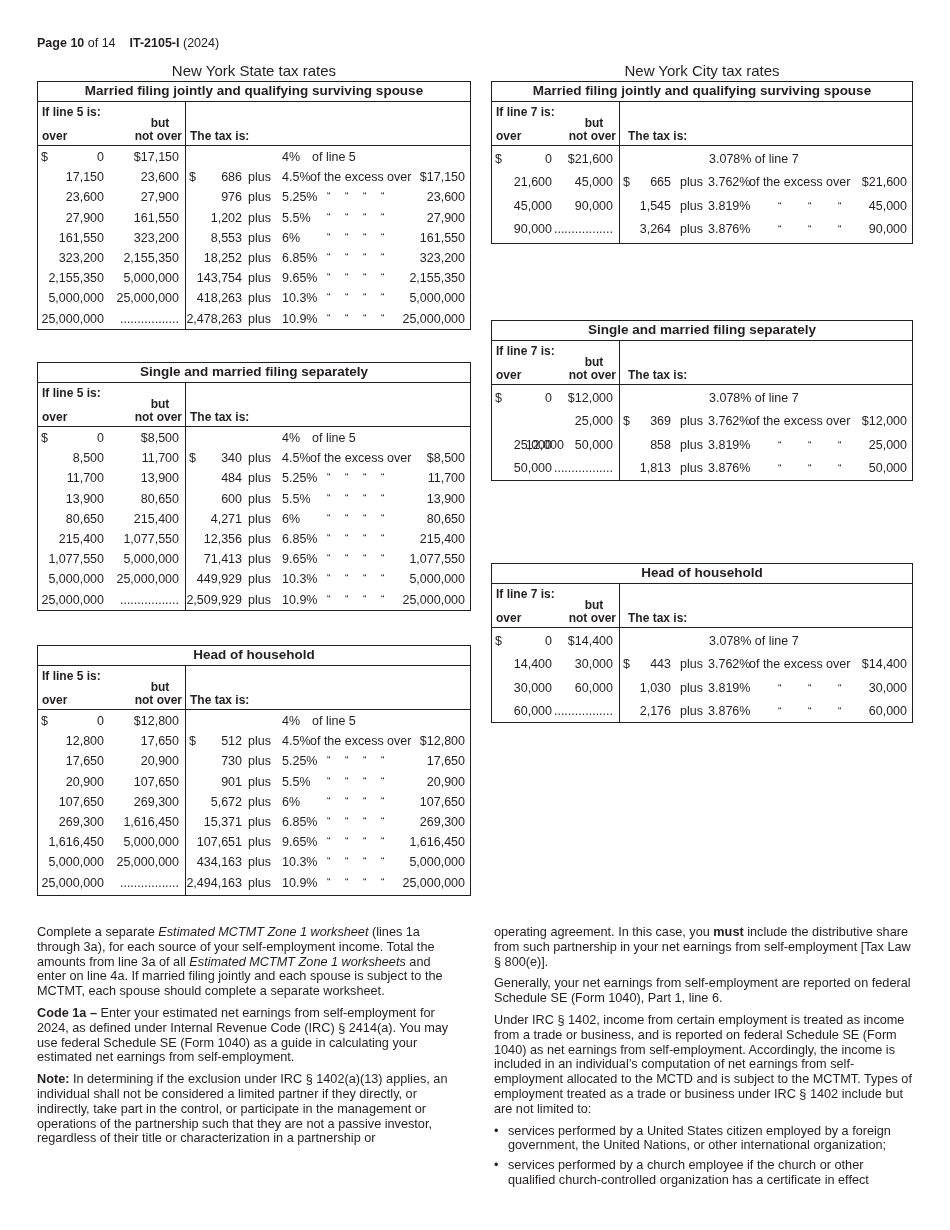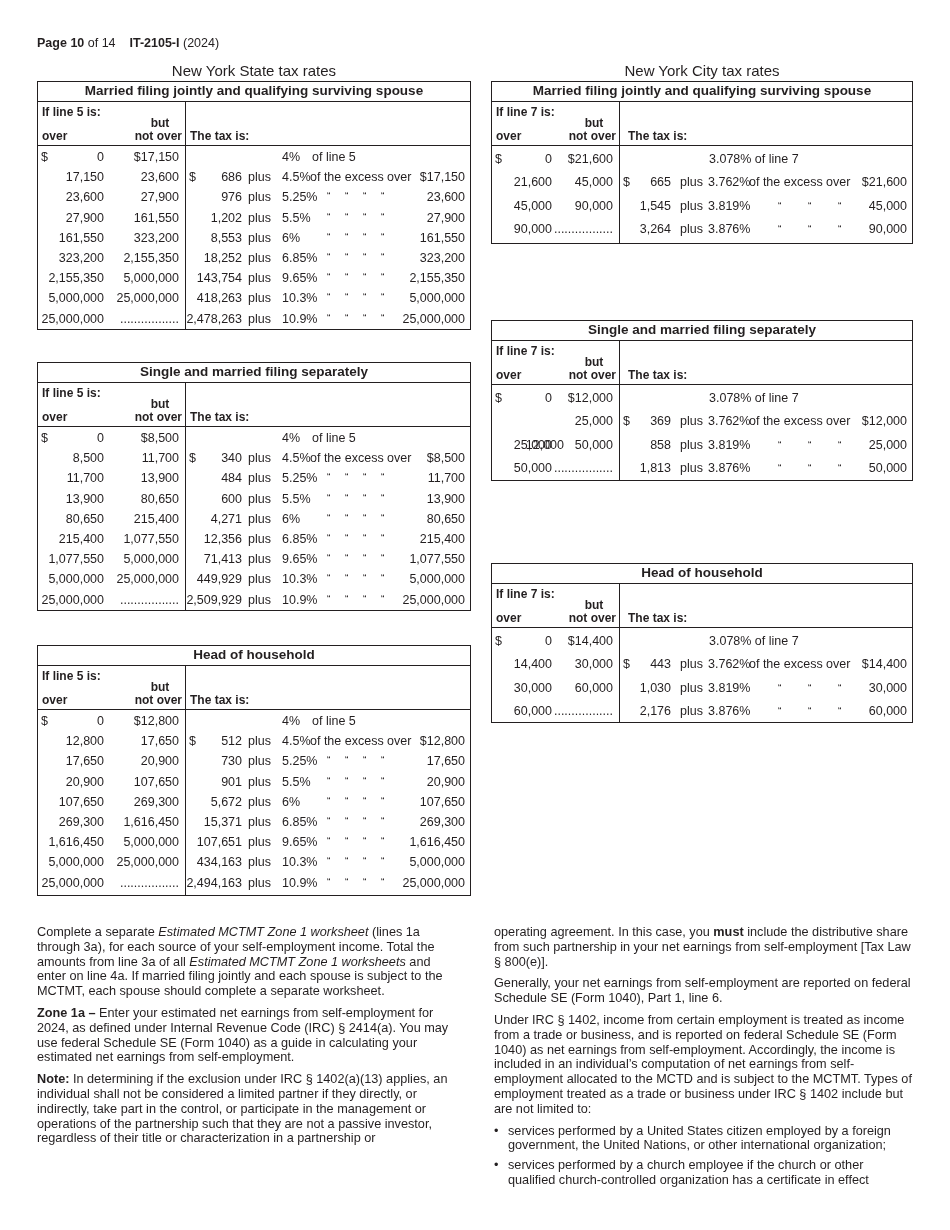--- a/index.html
+++ b/index.html
@@ -530,21 +530,21 @@
         <span style="left: 286px; font-size: 10px;">“</span>
         <span style="left: 316px; font-size: 10px;">“</span>
         <span style="left: 346px; font-size: 10px;">“</span>
         <span class="r" style="right: 5px;">60,000</span>
       </div>
     </div>
   </div>
 
 <div class="abs txt" style="left:37px;top:925px;width:420px;">
   <p><span>Complete a separate </span><i>Estimated MCTMT Zone 1 worksheet</i><span> (lines 1a through 3a), for each source of your self-employment income. Total the amounts from line 3a of all </span><i>Estimated MCTMT Zone 1 worksheets</i><span> and enter on line 4a. If married filing jointly and each spouse is subject to the MCTMT, each spouse should complete a separate worksheet.</span></p>
-  <p><b>Zone 1a –</b><span> Enter your estimated net earnings from self-employment for 2024, as defined under Internal Revenue Code (IRC) § 2414(a). You may use federal Schedule SE (Form 1040) as a guide in calculating your estimated net earnings from self-employment.</span></p>
+  <p><b>Code 1a –</b><span> Enter your estimated net earnings from self-employment for 2024, as defined under Internal Revenue Code (IRC) § 2414(a). You may use federal Schedule SE (Form 1040) as a guide in calculating your estimated net earnings from self-employment.</span></p>
   <p><b>Note:</b><span> In determining if the exclusion under IRC § 1402(a)(13) applies, an individual shall not be considered a limited partner if they directly, or indirectly, take part in the control, or participate in the management or operations of the partnership such that they are not a passive investor, regardless of their title or characterization in a partnership or</span></p>
 </div>
 
 <div class="abs txt" style="left:494px;top:925px;width:420px;">
   <p><span>operating agreement. In this case, you </span><b>must</b><span> include the distributive share from such partnership in your net earnings from self-employment [Tax Law § 800(e)].</span></p>
   <p>Generally, your net earnings from self-employment are reported on federal Schedule SE (Form 1040), Part 1, line 6.</p>
   <p>Under IRC § 1402, income from certain employment is treated as income from a trade or business, and is reported on federal Schedule SE (Form 1040) as net earnings from self-employment. Accordingly, the income is included in an individual’s computation of net earnings from self-employment allocated to the MCTD and is subject to the MCTMT. Types of employment treated as a trade or business under IRC § 1402 include but are not limited to:</p>
   <ul class="bul">
     <li>services performed by a United States citizen employed by a foreign government, the United Nations, or other international organization;</li>
     <li>services performed by a church employee if the church or other qualified church-controlled organization has a certificate in effect</li>

